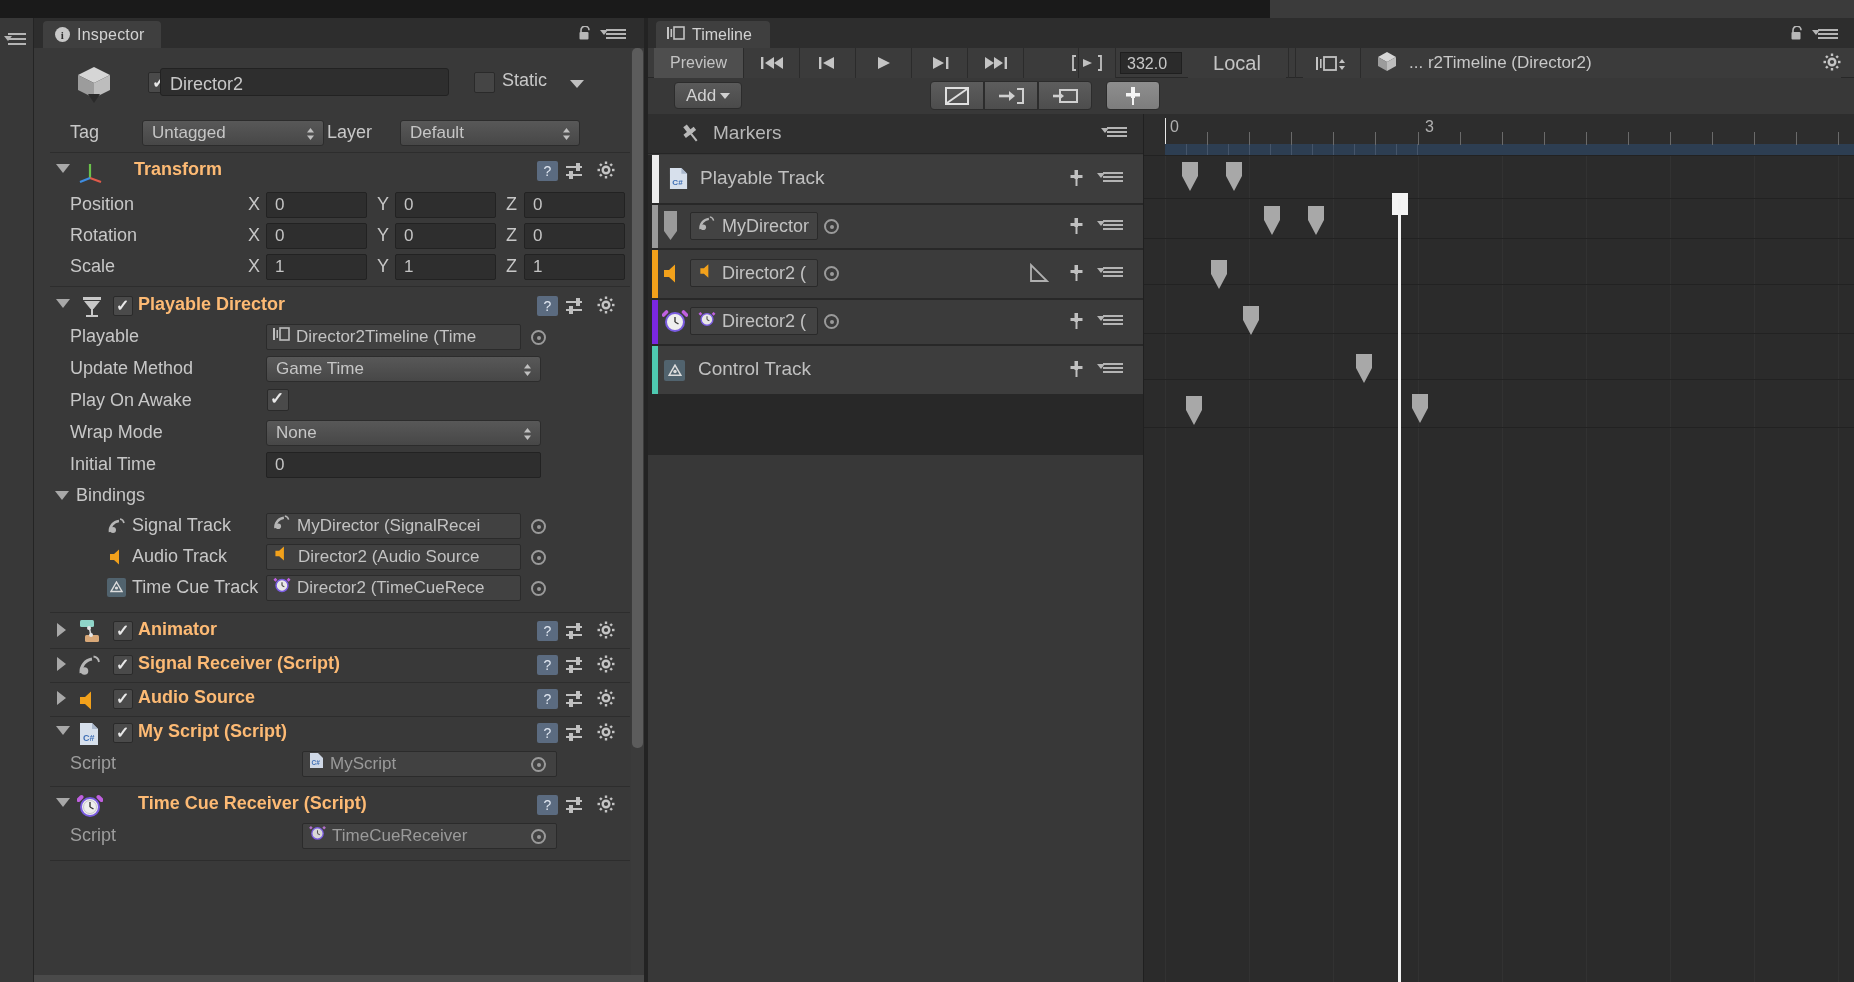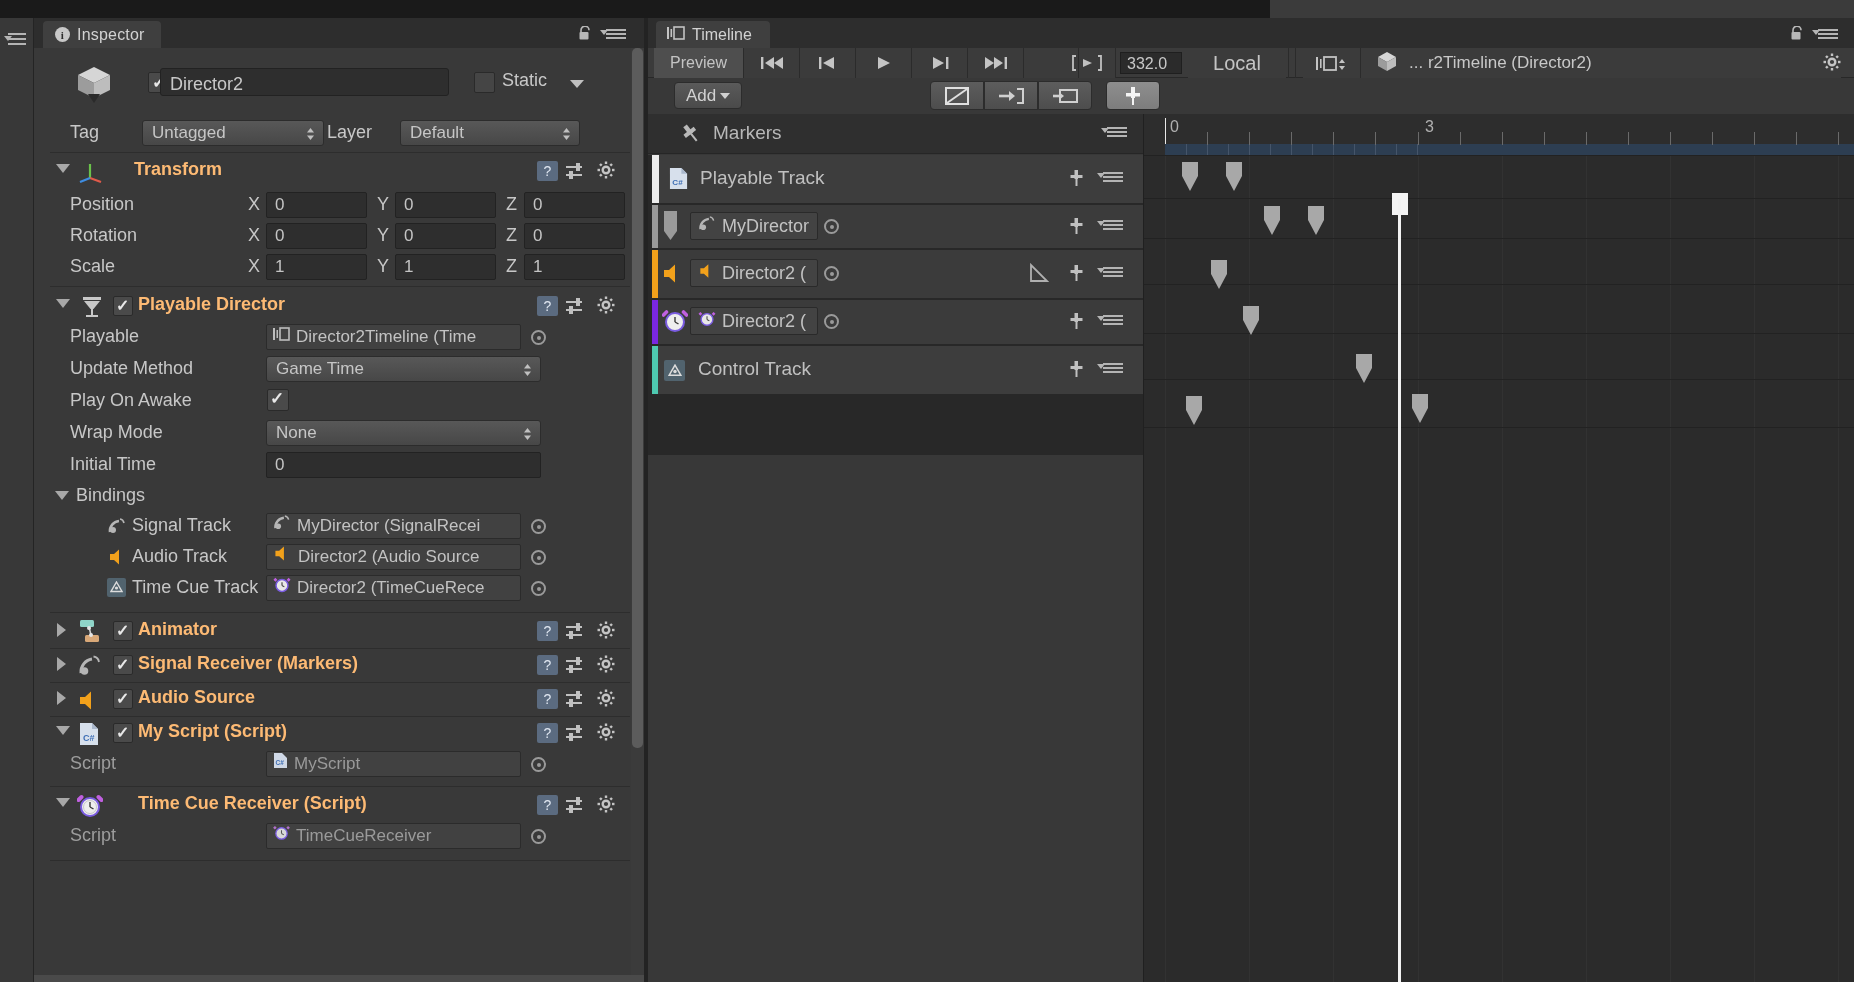--- a/index.html
+++ b/index.html
@@ -90,21 +90,21 @@
   .pfield {
     position:absolute; background:#2e2e2e; border:1px solid #222; border-radius:2px;
     color:#c4c4c4; font-size:17px; line-height:24px; padding-left:8px; height:26px; top:1px;
   }
   .axis { position:absolute; color:#c7c7c7; font-size:18px; top:3px; }
   .objfield {
     position:absolute; background:#414141; border:1px solid #2b2b2b; border-radius:2px;
     color:#c2c2c2; font-size:17px; line-height:24px; height:26px; top:1px;
     display:flex; align-items:center; gap:6px; padding-left:6px; overflow:hidden; white-space:nowrap;
   }
-  .objfield.dim { color:#9a9a9a; }
+  .objfield.dim { color:#9a9a9a;margin-left:36px; }
   .dot-btn { position:absolute; width:15px; height:15px; border:2px solid #9a9a9a; border-radius:50%; top:7px; }
   .dot-btn:after { content:""; position:absolute; left:3.5px; top:3.5px; width:4px; height:4px; background:#9a9a9a; border-radius:50%; }
 
   
   .timeline { position:absolute; left:648px; top:18px; width:1206px; height:964px; background:#383838; }
   .tl-tabbar { position:absolute; left:0; top:0; width:1206px; height:30px; background:#2d2d2d; }
   .tl-tab { position:absolute; left:8px; top:3px; height:27px; padding:0 18px 0 11px;
     background:#3f3f3f; border-radius:4px 4px 0 0; display:flex; align-items:center; gap:7px;
     color:#d2d2d2; font-size:16px; }
   .tl-lock { position:absolute; right:50px; top:8px; width:14px; height:15px; }
@@ -520,21 +520,21 @@
         <div style="position:absolute;left:28px;top:4px;">
           <svg width="24" height="23" viewBox="0 0 24 23">
               <path d="M3 19 A13 13 0 0 1 14 5" stroke="#b5b5b5" stroke-width="3" fill="none"></path>
               <circle cx="6.5" cy="17" r="3.8" fill="#b5b5b5"></circle>
               <path d="M15.5 2.5 A6.5 6.5 0 0 1 21 8" stroke="#b5b5b5" stroke-width="1.8" fill="none"></path>
             </svg>
         </div>
         <div class="comp-chk" style="left:63px;">
           <span class="chk-mark" style="font-size:16px;left:2px;top:0;">✓</span>
         </div>
-        <div class="comp-title" style="left:88px;">Signal Receiver (Markers)</div>
+        <div class="comp-title" style="left:88px;">Signal Receiver (Script)</div>
         <div class="comp-btn-help">?</div>
         <div class="comp-btn-pre">
           <svg width="22" height="20" viewBox="0 0 22 20">
               <line x1="2" y1="6" x2="18" y2="6" stroke="#c0c0c0" stroke-width="2"></line>
               <line x1="2" y1="14" x2="18" y2="14" stroke="#c0c0c0" stroke-width="2"></line>
               <rect x="12" y="2" width="4" height="8" fill="#c0c0c0"></rect>
               <rect x="5" y="10" width="4" height="8" fill="#c0c0c0"></rect>
             </svg>
         </div>
         <div class="comp-btn-gear">

